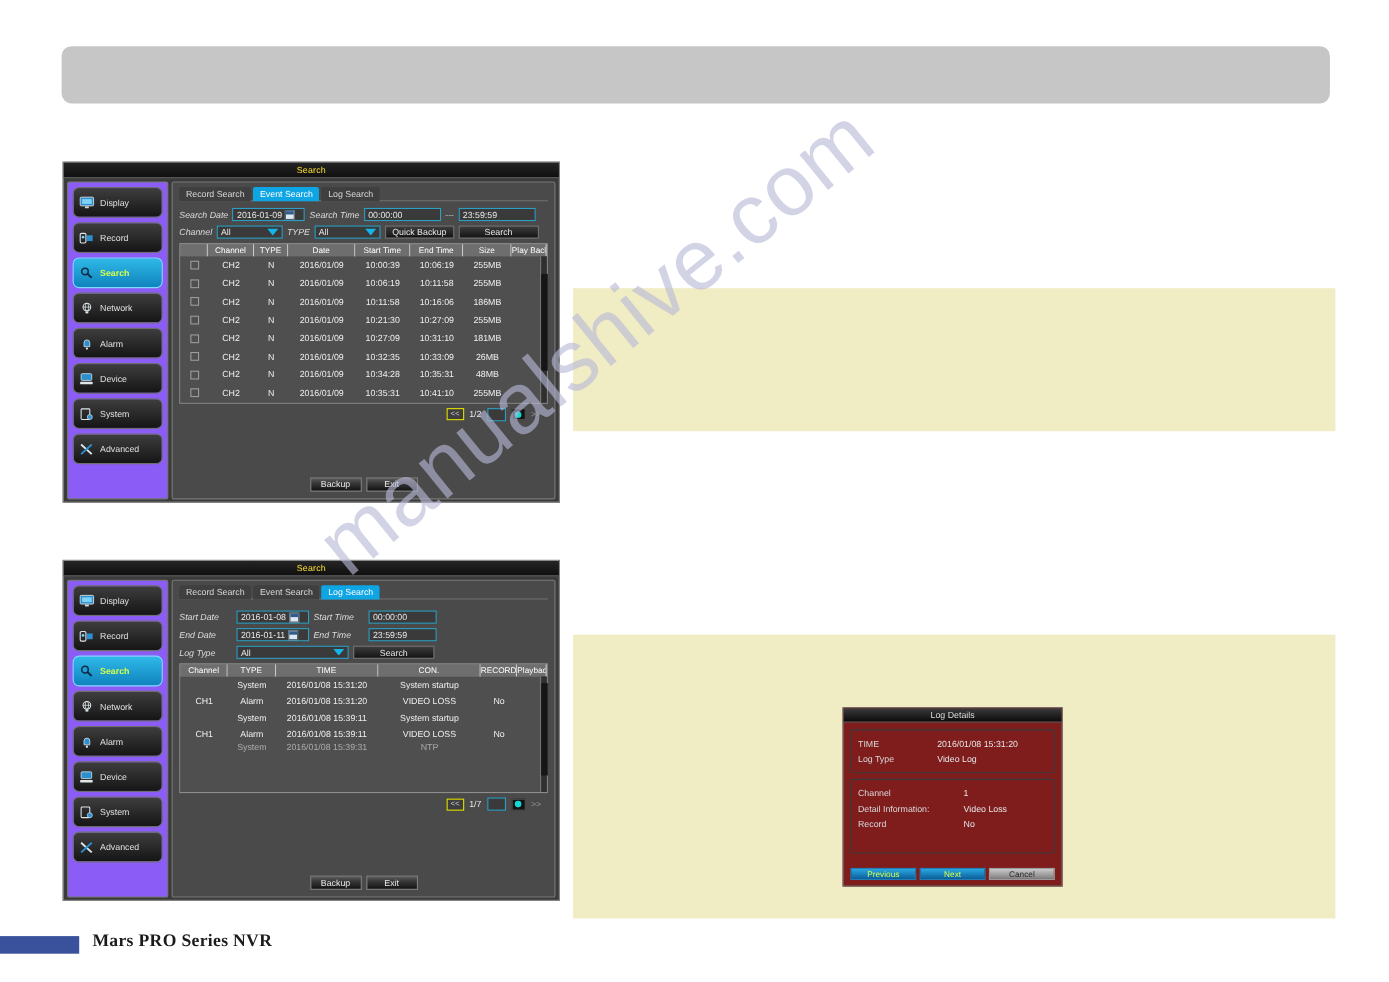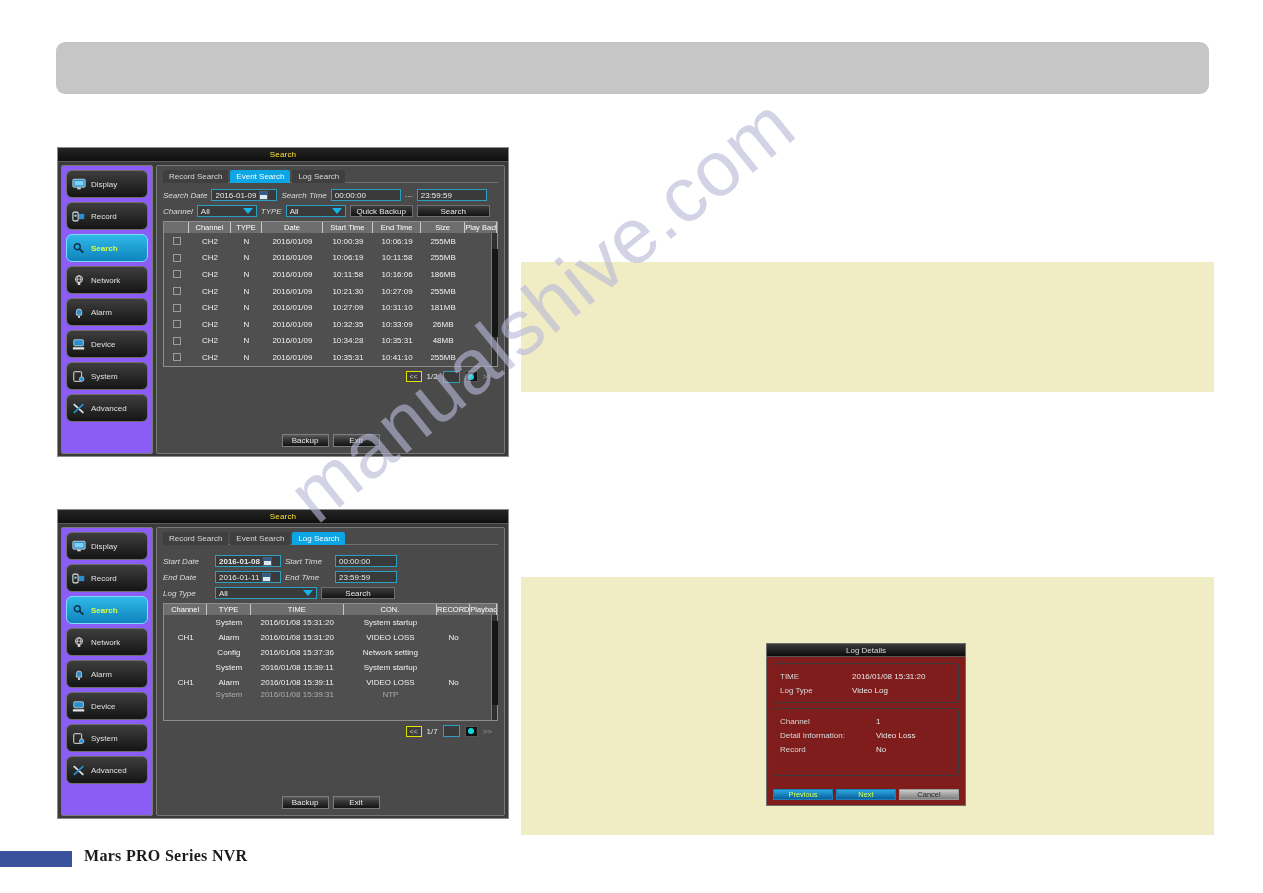--- a/index.html
+++ b/index.html
@@ -572,21 +572,21 @@
       <div class="nvr-main">
         <div class="tabs">
           <div class="tab">Record Search</div>
           <div class="tab">Event Search</div>
           <div class="tab active">Log Search</div>
         </div>
 
         <div class="frm" style="margin-top:10px;">
           <div class="frow">
             <span class="flabel" style="width:48px">Start Date</span>
-            <div class="fbox" style="width:66px;gap:3px;font-weight:bold;">
+            <div class="fbox" style="width:66px;gap:3px;">
               <span>2016-01-08</span>
               <span class="cal-ico"></span>
             </div>
             <span class="flabel" style="width:46px">Start Time</span>
             <div class="fbox" style="width:62px;">00:00:00</div>
           </div>
           <div class="frow">
             <span class="flabel" style="width:48px">End Date</span>
             <div class="fbox" style="width:66px;gap:3px;">
               <span>2016-01-11</span>
@@ -626,28 +626,20 @@
               <div class="tr" style="height: 15px;">
                 <div class="td" style="width: 13%;">CH1</div>
                 <div class="td" style="width: 13%;">Alarm</div>
                 <div class="td" style="width: 28%;">2016/01/08 15:31:20</div>
                 <div class="td" style="width: 28%;">VIDEO LOSS</div>
                 <div class="td" style="width: 10%;">No</div>
                 <div class="td" style="width: 8%;"></div>
               </div>
               <div class="tr" style="height: 15px;">
                 <div class="td" style="width: 13%;"></div>
-                <div class="td" style="width: 13%;">Config</div>
-                <div class="td" style="width: 28%;">2016/01/08 15:37:36</div>
-                <div class="td" style="width: 28%;">Network setting</div>
-                <div class="td" style="width: 10%;"></div>
-                <div class="td" style="width: 8%;"></div>
-              </div>
-              <div class="tr" style="height: 15px;">
-                <div class="td" style="width: 13%;"></div>
                 <div class="td" style="width: 13%;">System</div>
                 <div class="td" style="width: 28%;">2016/01/08 15:39:11</div>
                 <div class="td" style="width: 28%;">System startup</div>
                 <div class="td" style="width: 10%;"></div>
                 <div class="td" style="width: 8%;"></div>
               </div>
               <div class="tr" style="height: 15px;">
                 <div class="td" style="width: 13%;">CH1</div>
                 <div class="td" style="width: 13%;">Alarm</div>
                 <div class="td" style="width: 28%;">2016/01/08 15:39:11</div>

